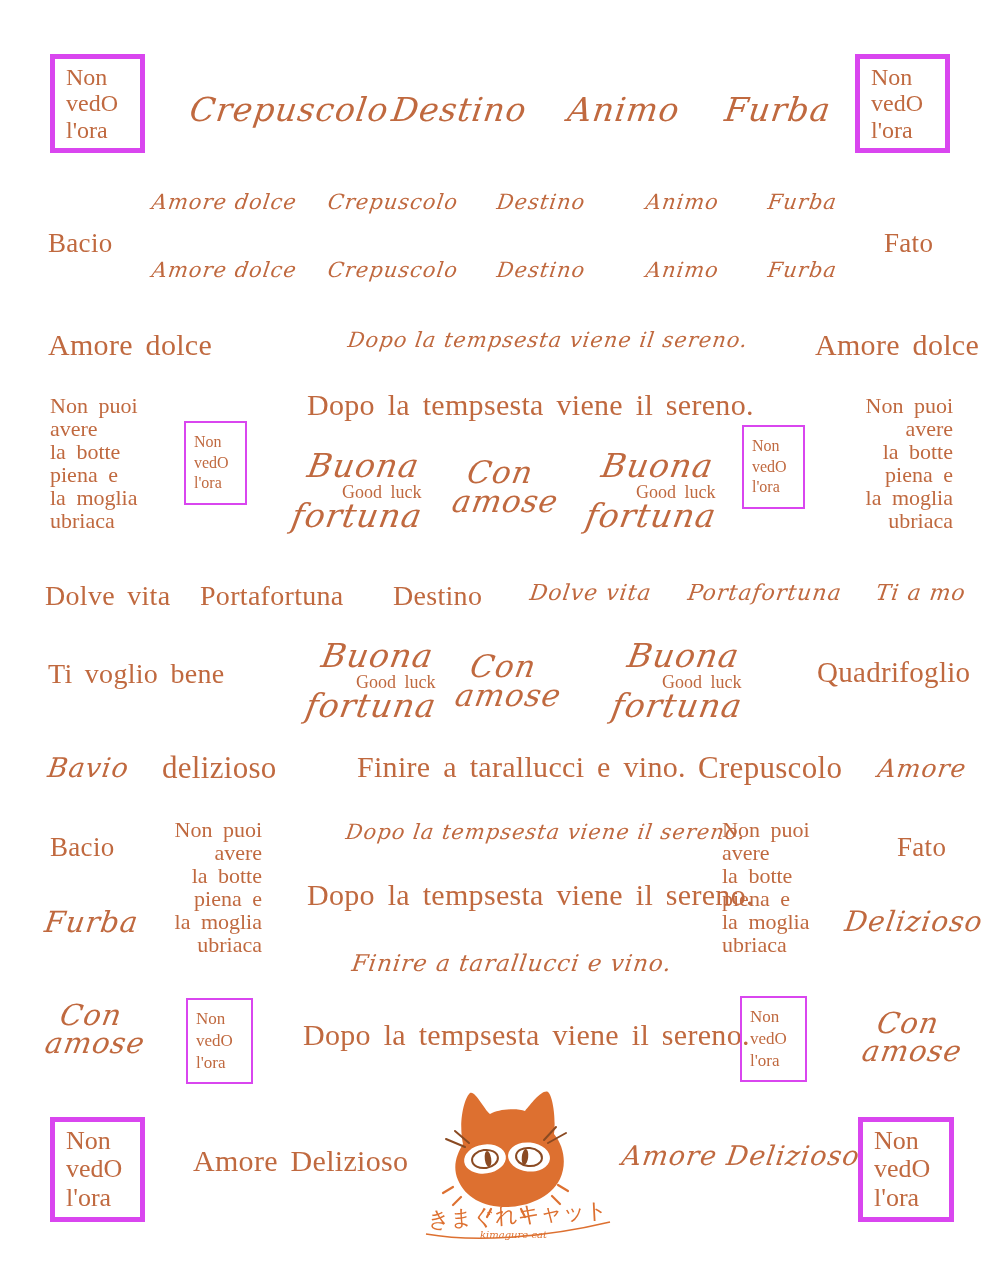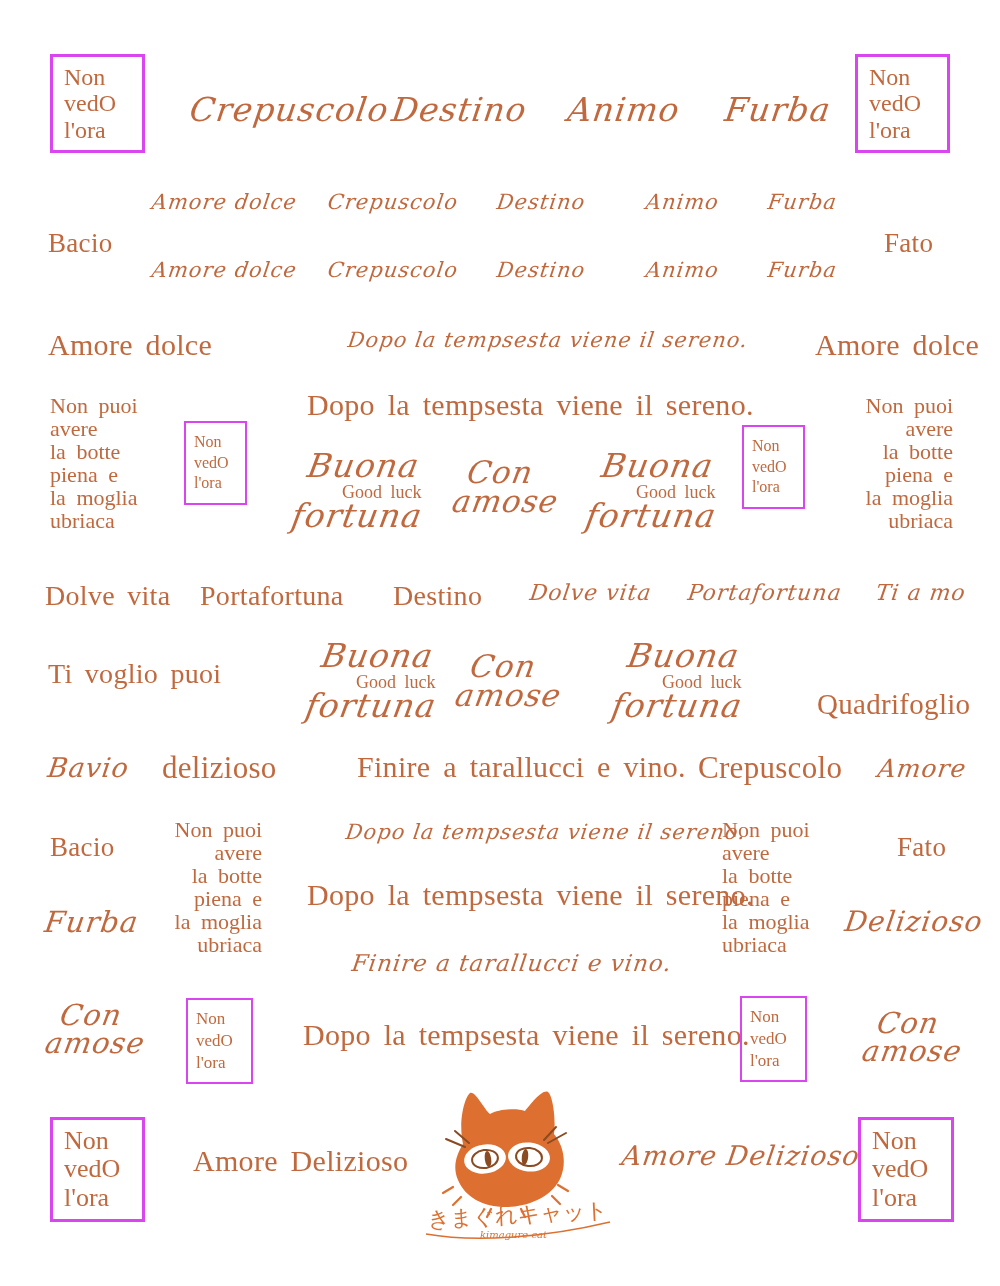--- a/index.html
+++ b/index.html
@@ -7,21 +7,21 @@
     position:relative;width:1000px;height:1286px;background:#ffffff;
     color:#c0693f;overflow:hidden;
     font-family:"Liberation Serif","DejaVu Serif",serif;
   }
   
   .w{position:absolute;white-space:nowrap;word-spacing:5px;letter-spacing:.3px;}
   
   .s{position:absolute;white-space:nowrap;font-family:"DejaVu Serif",serif;
      font-style:italic;transform:skewX(-8deg);letter-spacing:1px;}
   
-  .nbox{position:absolute;border:3px solid #d946ef;box-sizing:border-box;
+  .nbox{position:absolute;border:5px solid #d946ef;box-sizing:border-box;
         display:flex;flex-direction:column;justify-content:center;
         padding-left:11px;}
   .nbox div{line-height:1.1;}
   .nbox-sm{border-width:2px;padding-left:8px;}
   .nbox-sm div{line-height:1.3;}
   
   .npblock{position:absolute;line-height:1.05;word-spacing:5px;}
   .alignR{text-align:right;}
   
   .buona{position:absolute;width:140px;height:88px;}
@@ -119,36 +119,36 @@
     <div>ubriaca</div>
   </div>
 
   <div class="w" style="left:45px;top:580px;font-size:28px;">Dolve vita</div>
   <div class="w" style="left:200px;top:580px;font-size:28px;">Portafortuna</div>
   <div class="w" style="left:393px;top:580px;font-size:28px;">Destino</div>
   <div class="s" style="left:530px;top:580px;font-size:22px;">Dolve vita</div>
   <div class="s" style="left:688px;top:580px;font-size:22px;">Portafortuna</div>
   <div class="s" style="left:876px;top:580px;font-size:22px;">Ti a mo</div>
 
-  <div class="w" style="left:48px;top:658px;font-size:28px;">Ti voglio puoi</div>
+  <div class="w" style="left:48px;top:658px;font-size:28px;">Ti voglio bene</div>
   <div class="buona" style="left:306px;top:636px;">
     <span class="b-top">Buona</span>
     <span class="b-mid">Good luck</span>
     <span class="b-bot">fortuna</span>
   </div>
   <div class="conamose" style="left:458px;top:652px;font-size:31px;">
     <span class="c-top">Con</span>
     <span class="c-bot">amose</span>
   </div>
   <div class="buona" style="left:612px;top:636px;">
     <span class="b-top">Buona</span>
     <span class="b-mid">Good luck</span>
     <span class="b-bot">fortuna</span>
   </div>
-  <div class="w" style="left:817px;top:688px;font-size:29px;">Quadrifoglio</div>
+  <div class="w" style="left:817px;top:656px;font-size:29px;">Quadrifoglio</div>
 
   <div class="s" style="left:48px;top:752px;font-size:27px;">Bavio</div>
   <div class="w" style="left:162px;top:750px;font-size:31px;">delizioso</div>
   <div class="w" style="left:357px;top:750px;font-size:30px;">Finire a tarallucci e vino.</div>
   <div class="w" style="left:698px;top:750px;font-size:31px;">Crepuscolo</div>
   <div class="s" style="left:878px;top:754px;font-size:25px;">Amore</div>
 
   <div class="w" style="left:50px;top:832px;font-size:27px;">Bacio</div>
   <div class="npblock alignR" style="left:160px;top:818px;width:102px;font-size:22px;">
     <div>Non puoi</div>

